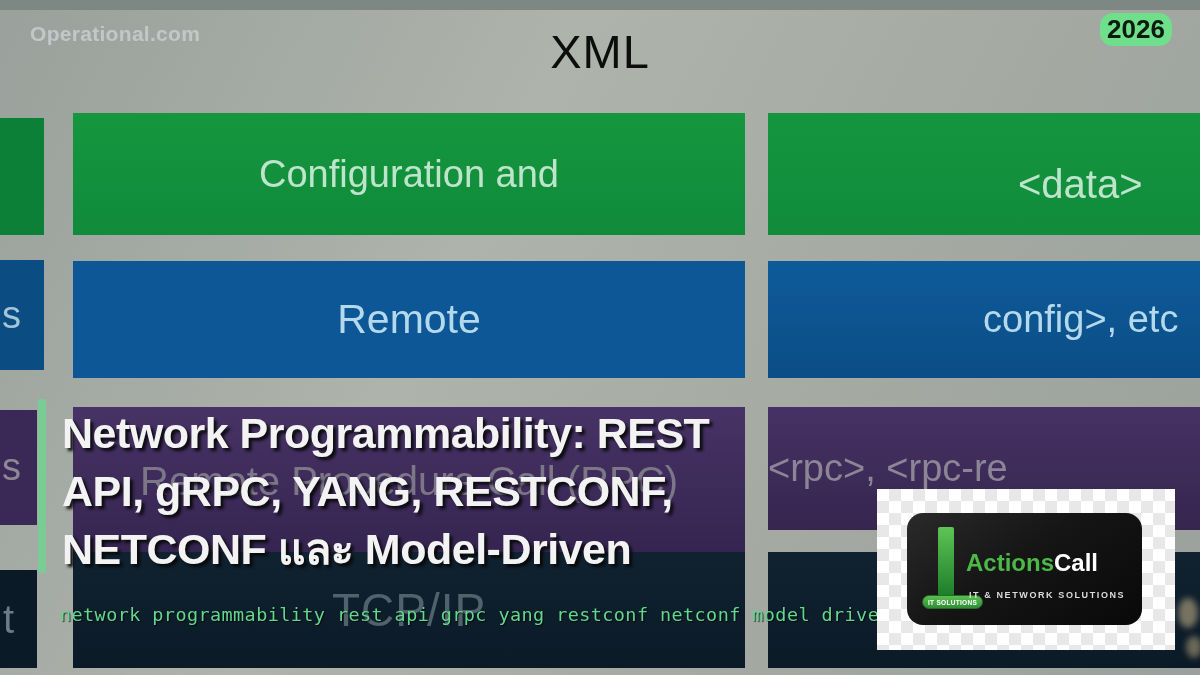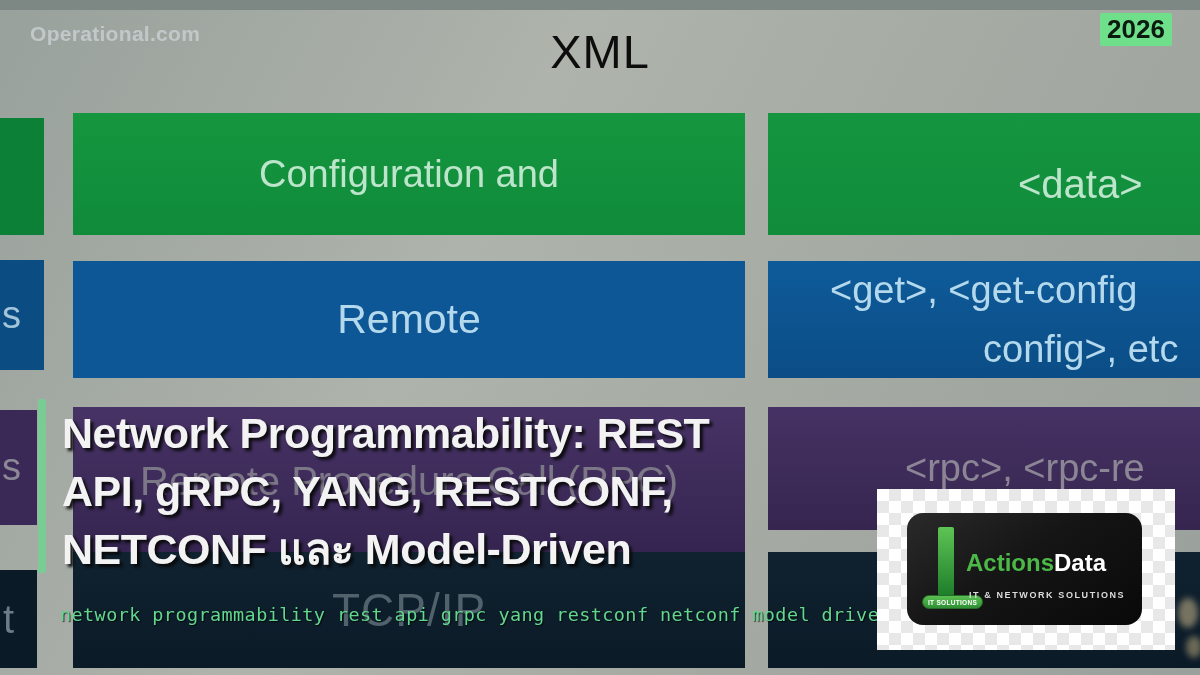--- a/index.html
+++ b/index.html
@@ -9,21 +9,21 @@
     background:linear-gradient(118deg,#99a19c 0%,#aeb3ab 38%,#a6aba4 62%,#9aa09b 100%);
   }
   .abs{position:absolute;}
   
   .top-strip{left:0;top:0;width:1200px;height:10px;background:#7d8884;}
   
   .watermark{left:30px;top:22px;font-size:21px;font-weight:600;color:#c9ced1;opacity:.85;letter-spacing:.3px;}
   
   .xml-label{left:0;top:24px;width:1200px;text-align:center;font-size:47px;color:#0d0d0d;letter-spacing:1px;}
   
-  .year-badge{left:1100px;top:13px;width:72px;height:33px;background:var(--badge-green);border-radius:2px;
+  .year-badge{left:1100px;top:13px;width:72px;height:33px;background:var(--badge-green);border-radius:13px;
     display:flex;align-items:center;justify-content:center;font-size:26px;font-weight:bold;color:#0b1b10;}
   
   .bx{position:absolute;display:flex;align-items:center;justify-content:center;box-sizing:border-box;}
   .row1-stub{left:0;top:118px;width:44px;height:117px;background:#0c8037;}
   .row1-main{left:73px;top:113px;width:672px;height:122px;background:linear-gradient(#16963f,#0f8b3a);
     flex-direction:column;font-size:38px;color:var(--green-text);line-height:64px;}
   .row1-right{left:768px;top:113px;width:522px;height:122px;background:linear-gradient(#15953f,#108c3b);
     justify-content:flex-start;font-size:40px;color:var(--green-text);}
   .row1-right .code{margin-left:250px;white-space:nowrap;margin-top:20px;}
   .row2-stub{left:0;top:260px;width:44px;height:110px;background:#0b4c82;justify-content:flex-start;
@@ -33,21 +33,21 @@
   .row2-right{left:768px;top:261px;width:522px;height:117px;background:linear-gradient(#0e5b9a,#0b4d86);
     flex-direction:column;align-items:flex-start;justify-content:center;font-size:38px;color:var(--blue-text);line-height:59px;}
   .row2-right .l1{margin-left:62px;white-space:nowrap;}
   .row2-right .l2{margin-left:215px;white-space:nowrap;}
   .row3-stub{left:0;top:410px;width:37px;height:115px;background:#3a2857;justify-content:flex-start;
     padding-left:2px;font-size:38px;color:#8d8896;}
   .row3-main{left:73px;top:407px;width:672px;height:148px;background:linear-gradient(#473365,#352450);
     font-size:40px;color:var(--purple-text);}
   .row3-right{left:768px;top:407px;width:522px;height:123px;background:linear-gradient(#463264,#36254f);
     justify-content:flex-start;font-size:38px;color:#8b8595;}
-  .row3-right .code{margin-left:137px;white-space:nowrap;text-align:right;}
+  .row3-right .code{white-space:nowrap;text-align:right;}
   .row4-stub{left:0;top:570px;width:37px;height:98px;background:#0a1a26;justify-content:flex-start;
     padding-left:3px;font-size:40px;color:#6d7d87;}
   .row4-main{left:73px;top:552px;width:672px;height:116px;background:linear-gradient(#102230,#0b1a27);
     font-size:46px;color:var(--navy-text);letter-spacing:1px;}
   .row4-right{left:768px;top:552px;width:522px;height:116px;background:linear-gradient(#102230,#0b1a27);}
   
   .blob1{left:1178px;top:598px;width:20px;height:30px;background:#cdb98e;border-radius:50%;filter:blur(3px);opacity:.55;z-index:5;}
   .blob2{left:1186px;top:636px;width:16px;height:22px;background:#c9b584;border-radius:50%;filter:blur(3px);opacity:.5;z-index:5;}
   
   .accent-bar{left:38px;top:399px;width:8px;height:174px;background:var(--accent-bar);border-radius:2px;z-index:10;}
@@ -89,21 +89,20 @@
 </div>
 <div class="bx row1-right">
   <span class="code">&lt;data&gt;</span>
 </div>
 
 <div class="bx row2-stub">s</div>
 <div class="bx row2-main">
   <span>Remote</span>
 </div>
 <div class="bx row2-right">
-  <span class="l1">&lt;get&gt;, &lt;get-config</span>
   <span class="l2">config&gt;, etc</span>
 </div>
 
 <div class="bx row3-stub">s</div>
 <div class="bx row3-main">
   <span>Remote Procedure Call (RPC)</span>
 </div>
 <div class="bx row3-right">
   <span class="code">&lt;rpc&gt;, &lt;rpc-re</span>
 </div>
@@ -123,17 +122,17 @@
   <div>API, gRPC, YANG, RESTCONF,</div>
   <div>NETCONF และ Model-Driven</div>
 </div>
 <div class="abs keywords">network programmability rest api grpc yang restconf netconf model driven telemetry</div>
 
 <div class="abs logo-plate">
   <div class="logo-card">
     <div class="logo-bar"></div>
     <div class="logo-ribbon">IT SOLUTIONS</div>
     <div class="logo-brand">
-      <span class="g">Actions</span><span class="w">Data</span>
+      <span class="g">Actions</span><span class="w">Call</span>
     </div>
     <div class="logo-tagline">IT &amp; NETWORK SOLUTIONS</div>
   </div>
 </div>
 
 </body></html>

